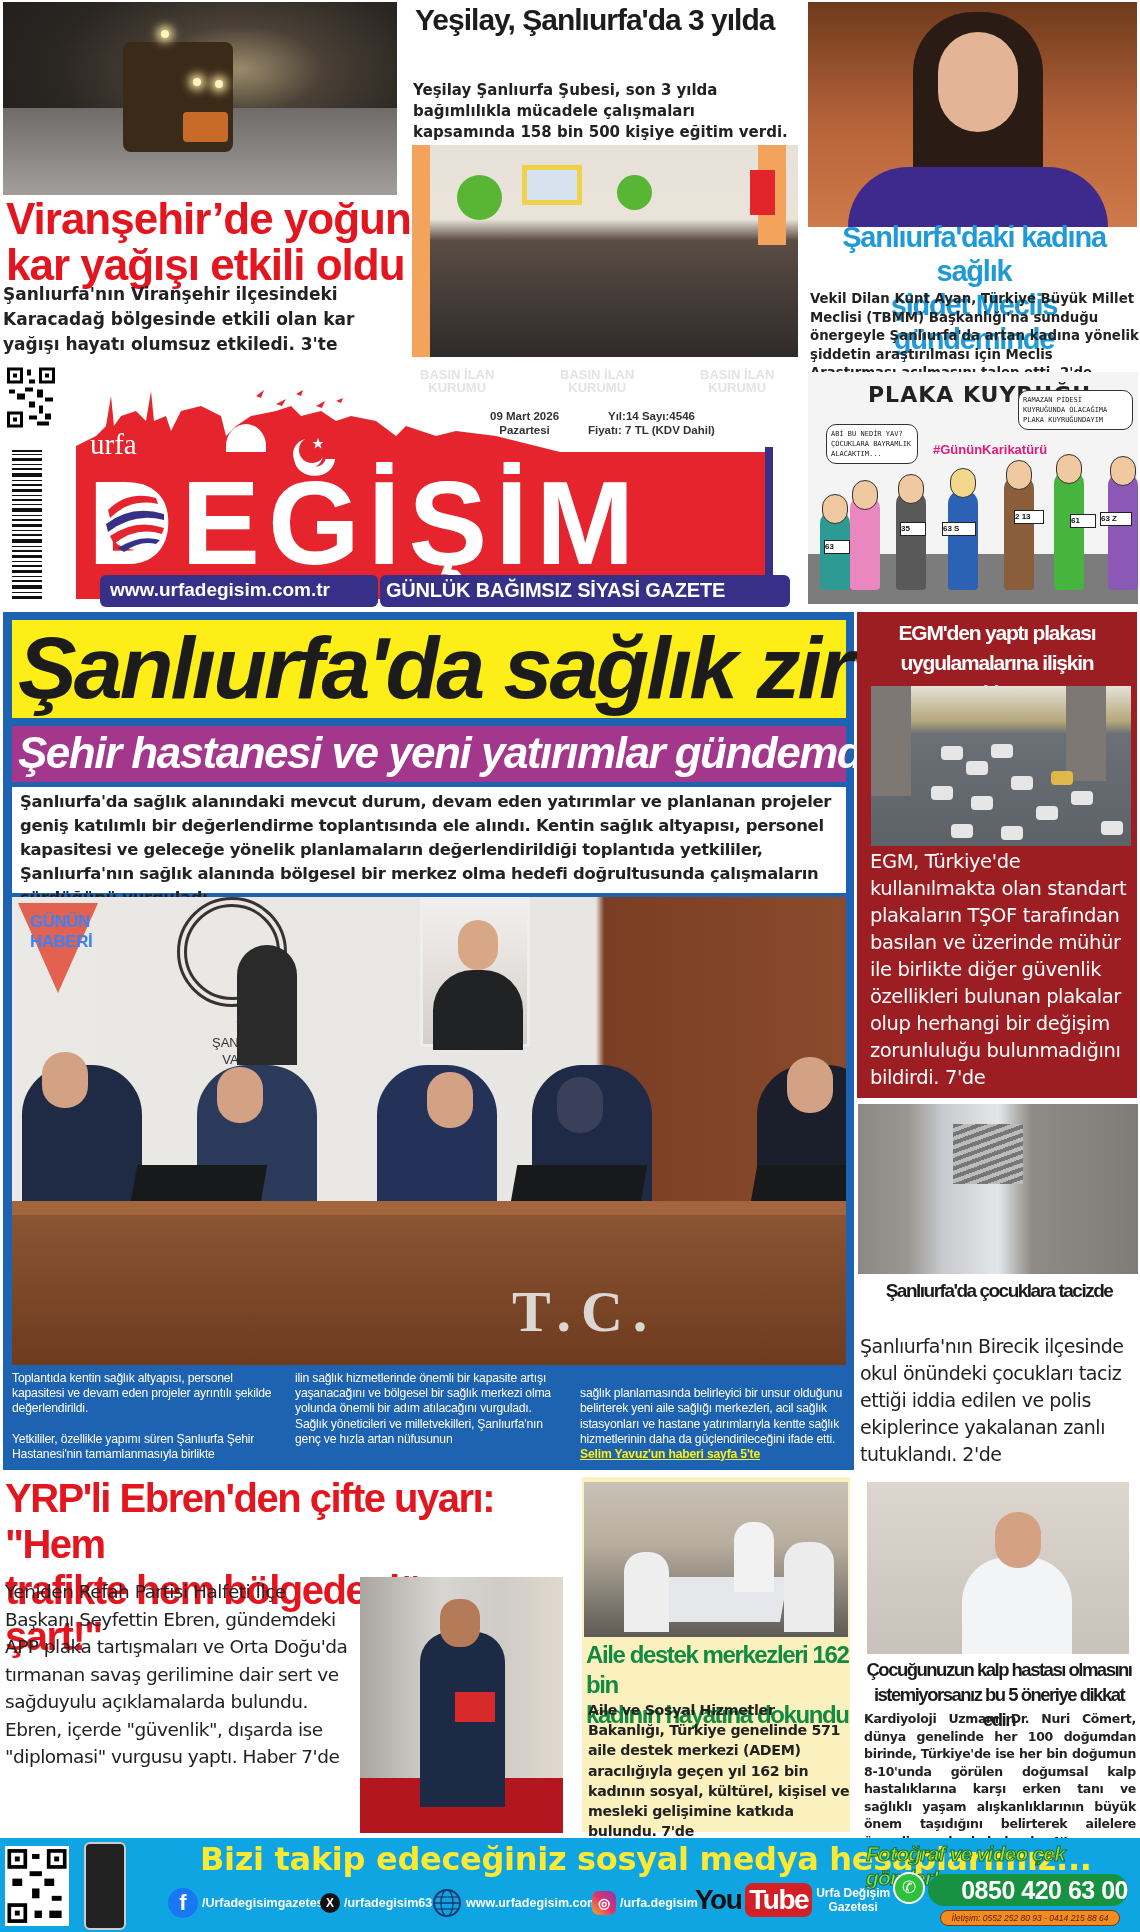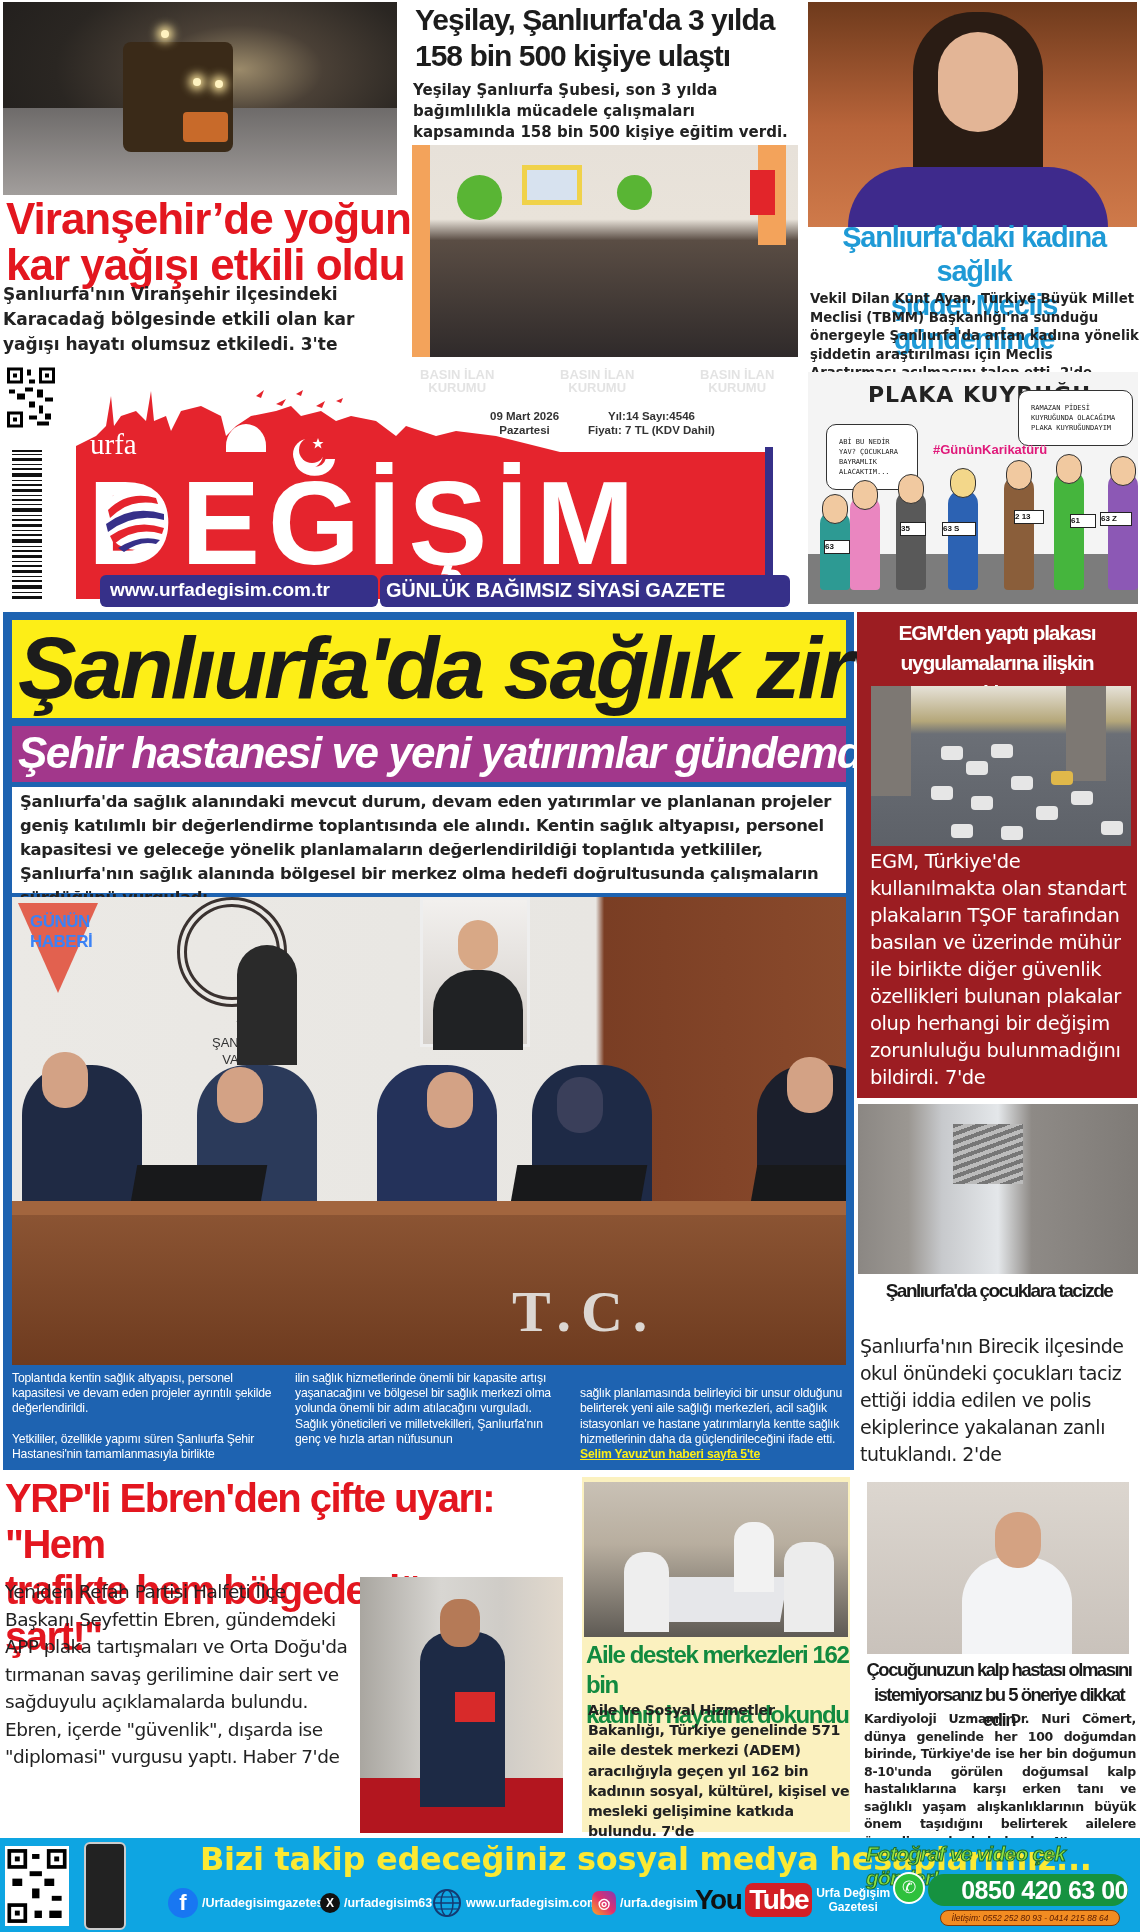--- a/index.html
+++ b/index.html
@@ -49,21 +49,21 @@
 #moon{left:290px;top:432px}
 #date-line{left:490px;top:410px;text-align:center;font-size:11.5px;line-height:13.5px;font-weight:bold;color:#333}
 #issue-line{left:588px;top:410px;text-align:center;font-size:11.5px;line-height:13.5px;font-weight:bold;color:#333}
 #url-bar{left:100px;top:575px;width:278px;height:32px;background:#363089;border-radius:6px;color:#fff;font-size:19px;font-weight:bold;padding:4px 0 0 10px}
 #slogan-bar{left:380px;top:575px;width:410px;height:32px;background:#363089;border-radius:6px;color:#fff;font-size:20px;font-weight:bold;padding:4px 0 0 6px;letter-spacing:-.2px}
 
 #cartoon{left:808px;top:372px;width:330px;height:232px;background:#f4f4f4}
 #cartoon .floor{position:absolute;left:0;bottom:0;width:100%;height:50px;background:#7c7c7c}
 #cartoon-title{left:60px;top:10px;font-size:22px;font-weight:bold;letter-spacing:1px;color:#222;font-family:"DejaVu Sans",sans-serif}
 #cartoon-tag{left:125px;top:70px;color:#e0197a;font-size:13px;font-weight:bold}
-#cartoon .bubble{position:absolute;border:1.5px solid #333;background:#fff;border-radius:10px;font-size:7px;line-height:10px;padding:12px;font-family:"DejaVu Sans Mono",monospace;color:#222}
+#cartoon .bubble{position:absolute;border:1.5px solid #333;background:#fff;border-radius:10px;font-size:7px;line-height:10px;padding:4px;font-family:"DejaVu Sans Mono",monospace;color:#222}
 .person{position:absolute;bottom:14px;width:30px;border-radius:14px 14px 4px 4px}
 .head{position:absolute;width:26px;height:30px;border-radius:13px;background:#f1c9a0;border:1.5px solid #333}
 .plate{position:absolute;width:26px;height:14px;background:#fff;border:1.5px solid #222;font-size:8px;font-weight:bold;line-height:12px;color:#111}
 
 
 #main-box{left:3px;top:612px;width:851px;height:858px;background:#1e63b1}
 #main-yellow{left:12px;top:620px;width:834px;height:98px;background:#fdee17}
 #main-title{left:18px;top:618px;font-size:88px;line-height:100px;color:#1c1c1c;font-weight:bold;letter-spacing:-3px;font-style:italic}
 #main-purple{left:12px;top:726px;width:834px;height:56px;background:#a2378b}
 #main-subtitle{left:18px;top:724px;font-size:44px;line-height:58px;color:#fff;font-weight:bold;letter-spacing:-1.5px;font-style:italic}
@@ -142,21 +142,20 @@
   <div class="light" style="left:212px;top:78px"></div>
 </div>
 <div id="snow-title" class="abs">
   <div>Viranşehir’de yoğun</div>
   <div>kar yağışı etkili oldu</div>
 </div>
 <div id="snow-text" class="abs body-text">Şanlıurfa'nın Viranşehir ilçesindeki Karacadağ bölgesinde etkili olan kar yağışı hayatı olumsuz etkiledi. 3'te</div>
 
 <div id="yesilay-title" class="abs">
   <div>Yeşilay, Şanlıurfa'da 3 yılda</div>
-  <div>158 bin 500 kişiye ulaştı</div>
 </div>
 <div id="yesilay-text" class="abs body-text">Yeşilay Şanlıurfa Şubesi, son 3 yılda bağımlılıkla mücadele çalışmaları kapsamında 158 bin 500 kişiye eğitim verdi. 6'da</div>
 <div id="class-photo" class="photo">
   <div class="orange"></div>
   <div class="orange2"></div>
   <div class="green1"></div>
   <div class="board"></div>
   <div class="green2"></div>
   <div class="flag"></div>
 </div>

